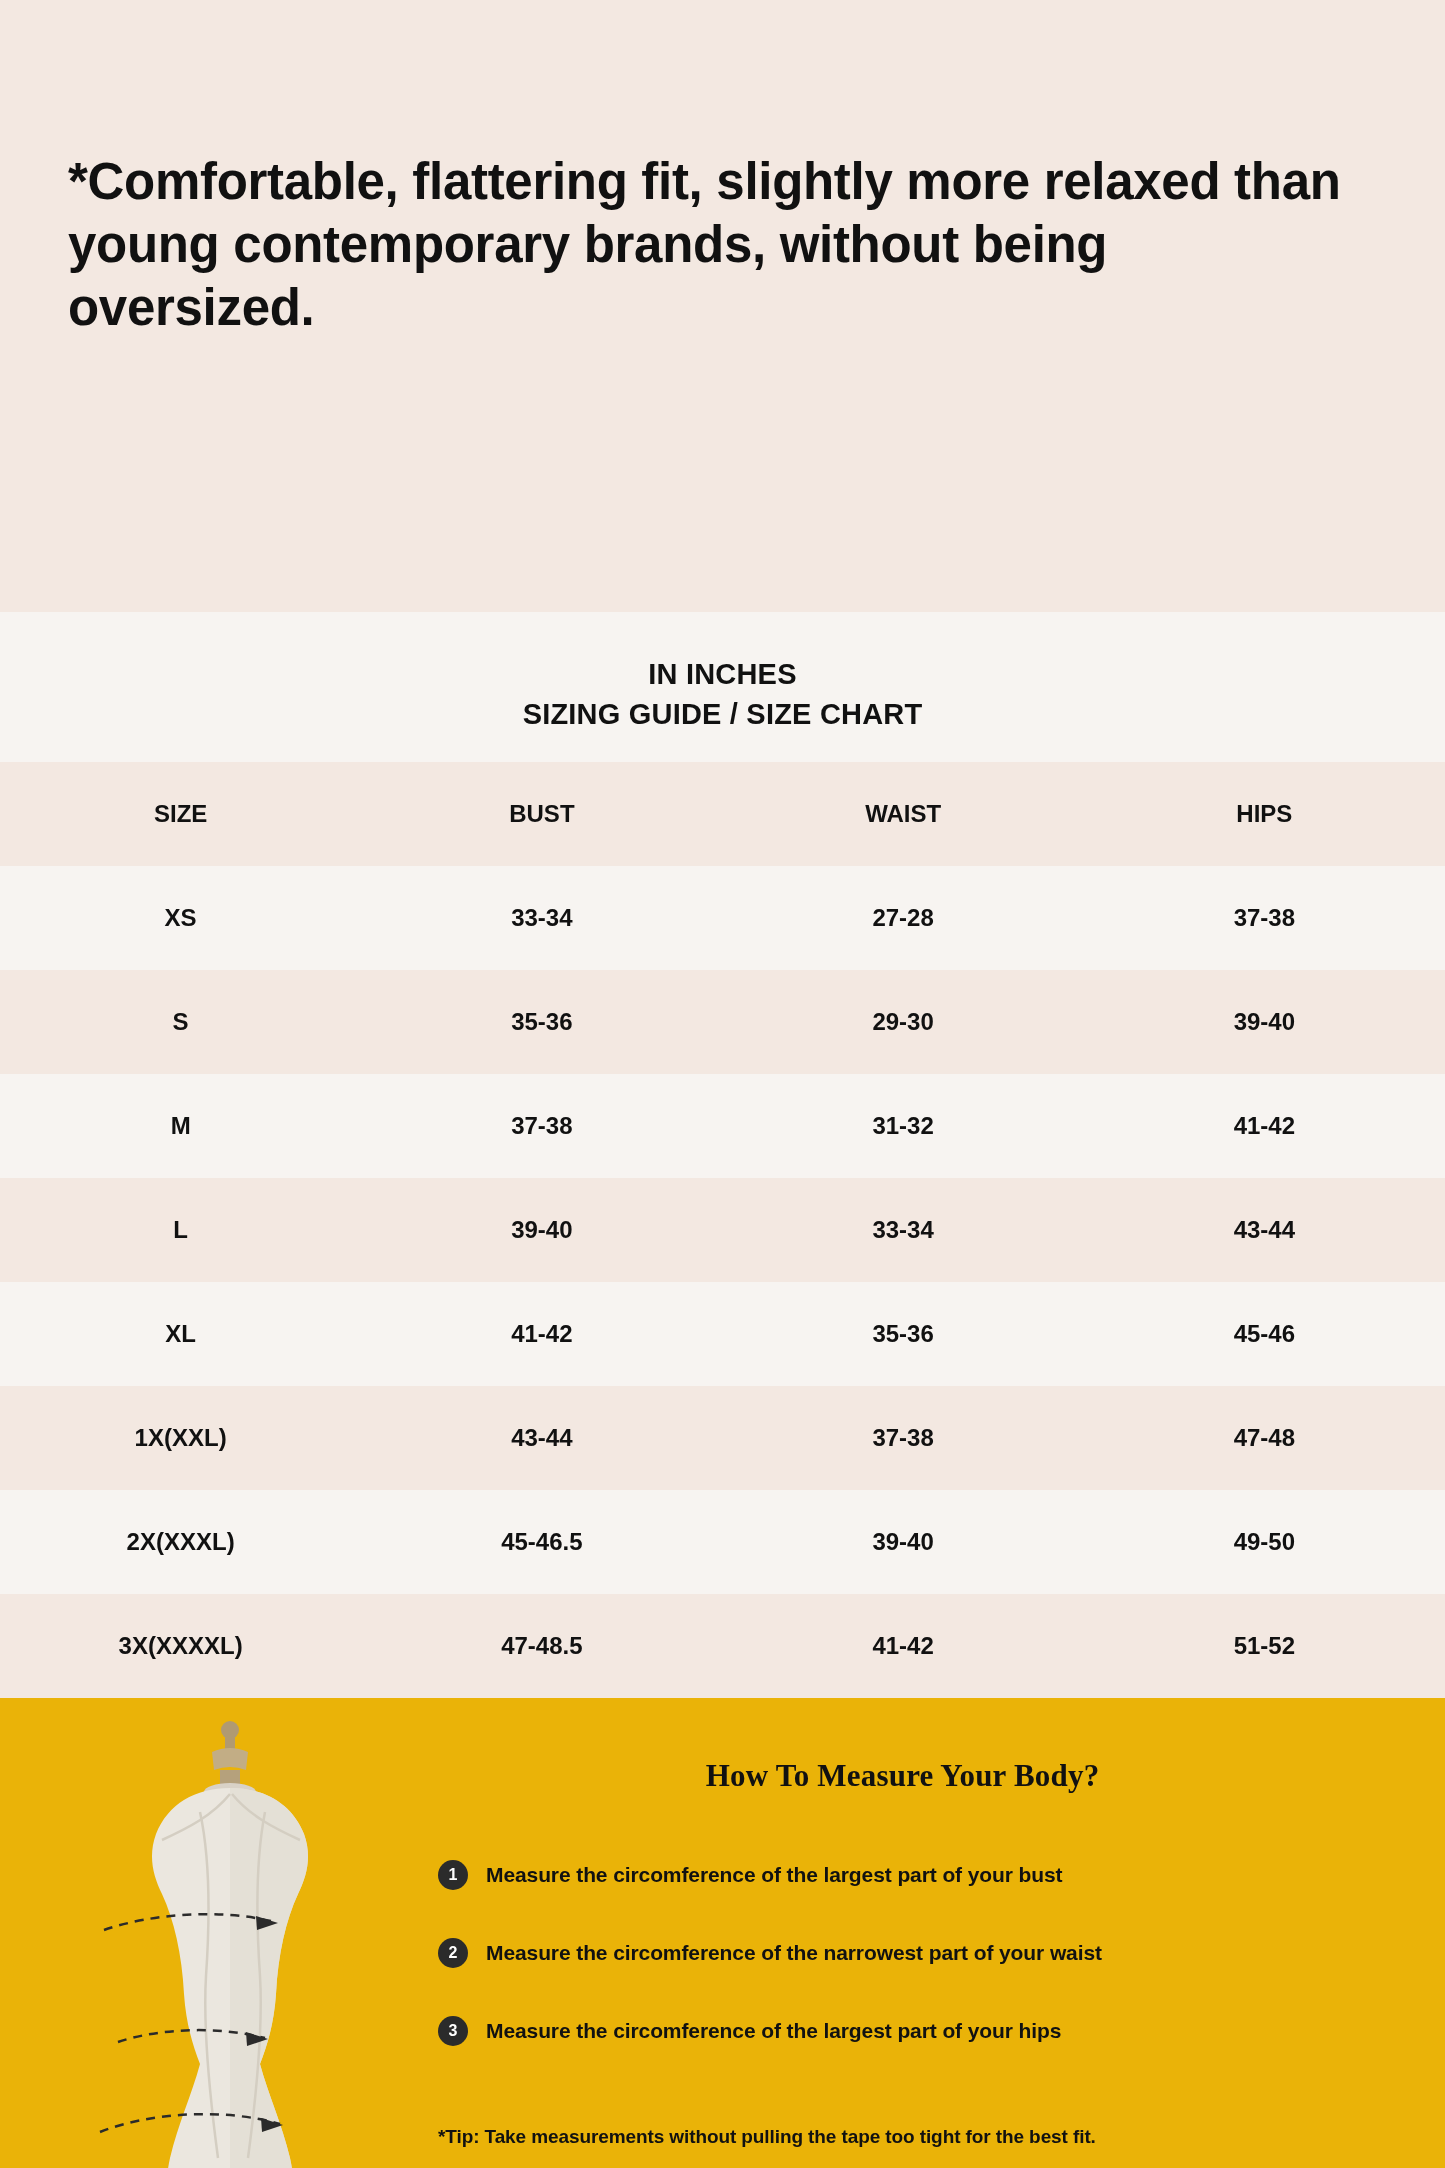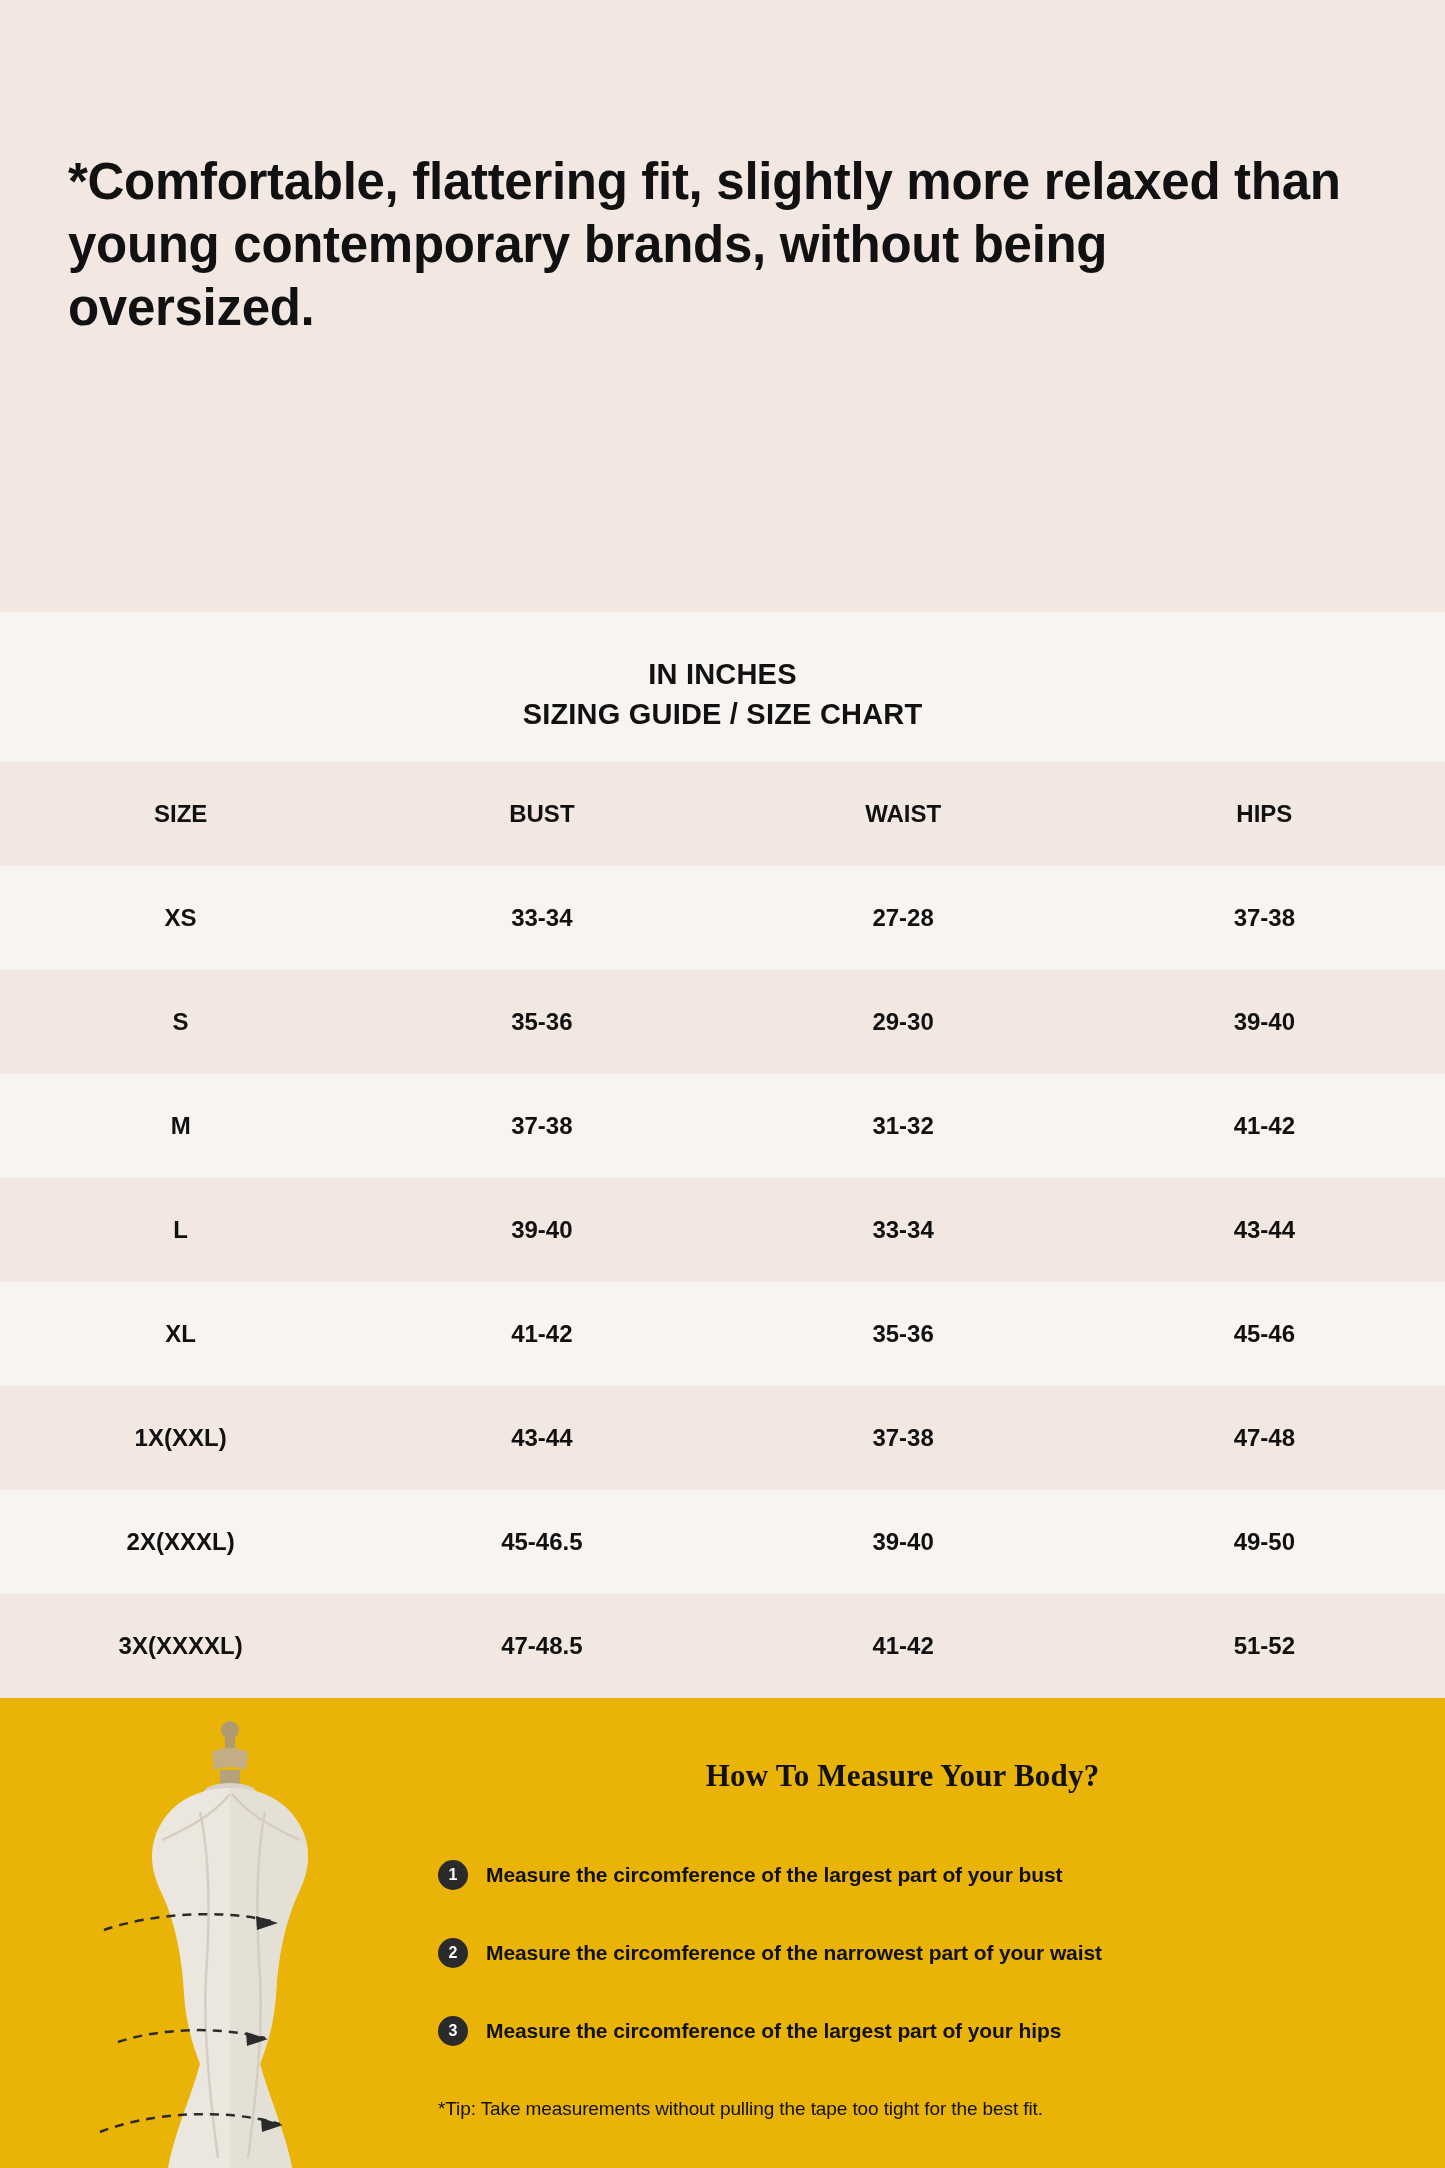--- a/index.html
+++ b/index.html
@@ -137,24 +137,24 @@
     flex: 0 0 auto;
     margin-right: 18px;
   }
   .step-text {
     font-size: 21px;
     font-weight: bold;
     color: #111111;
     letter-spacing: -0.1px;
   }
   .tip {
-    margin-top: 52px;
+    margin-top: 80px;
     padding-left: 38px;
     font-size: 19px;
-    font-weight: normal;
+    font-weight: bold;
     color: #111111;
     letter-spacing: -0.1px;
   }
 </style>
 </head>
 <body>
 
 <div class="page">
 
   <div class="banner">

